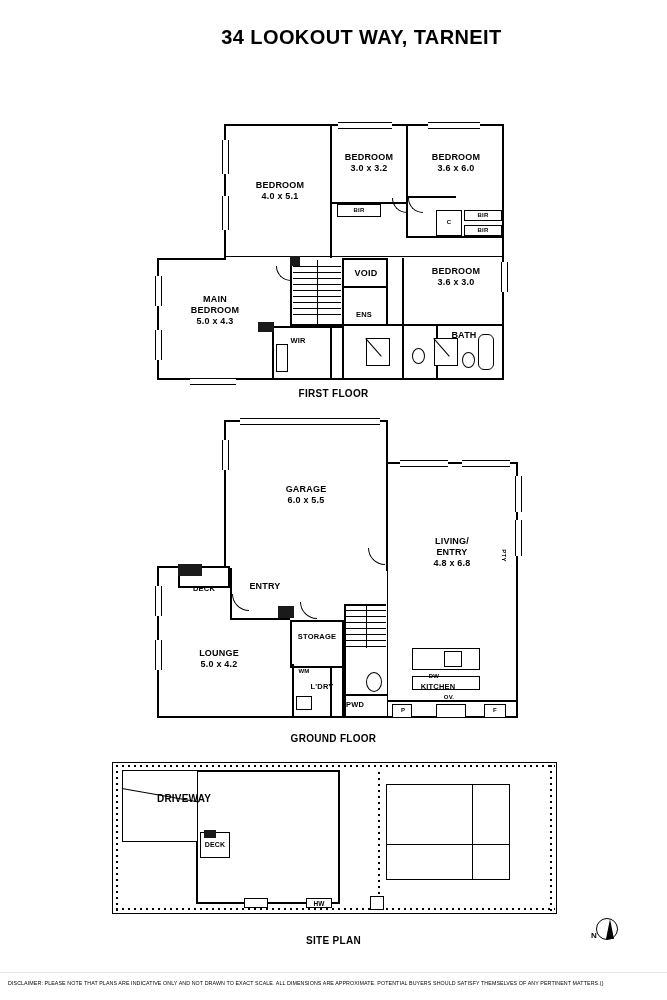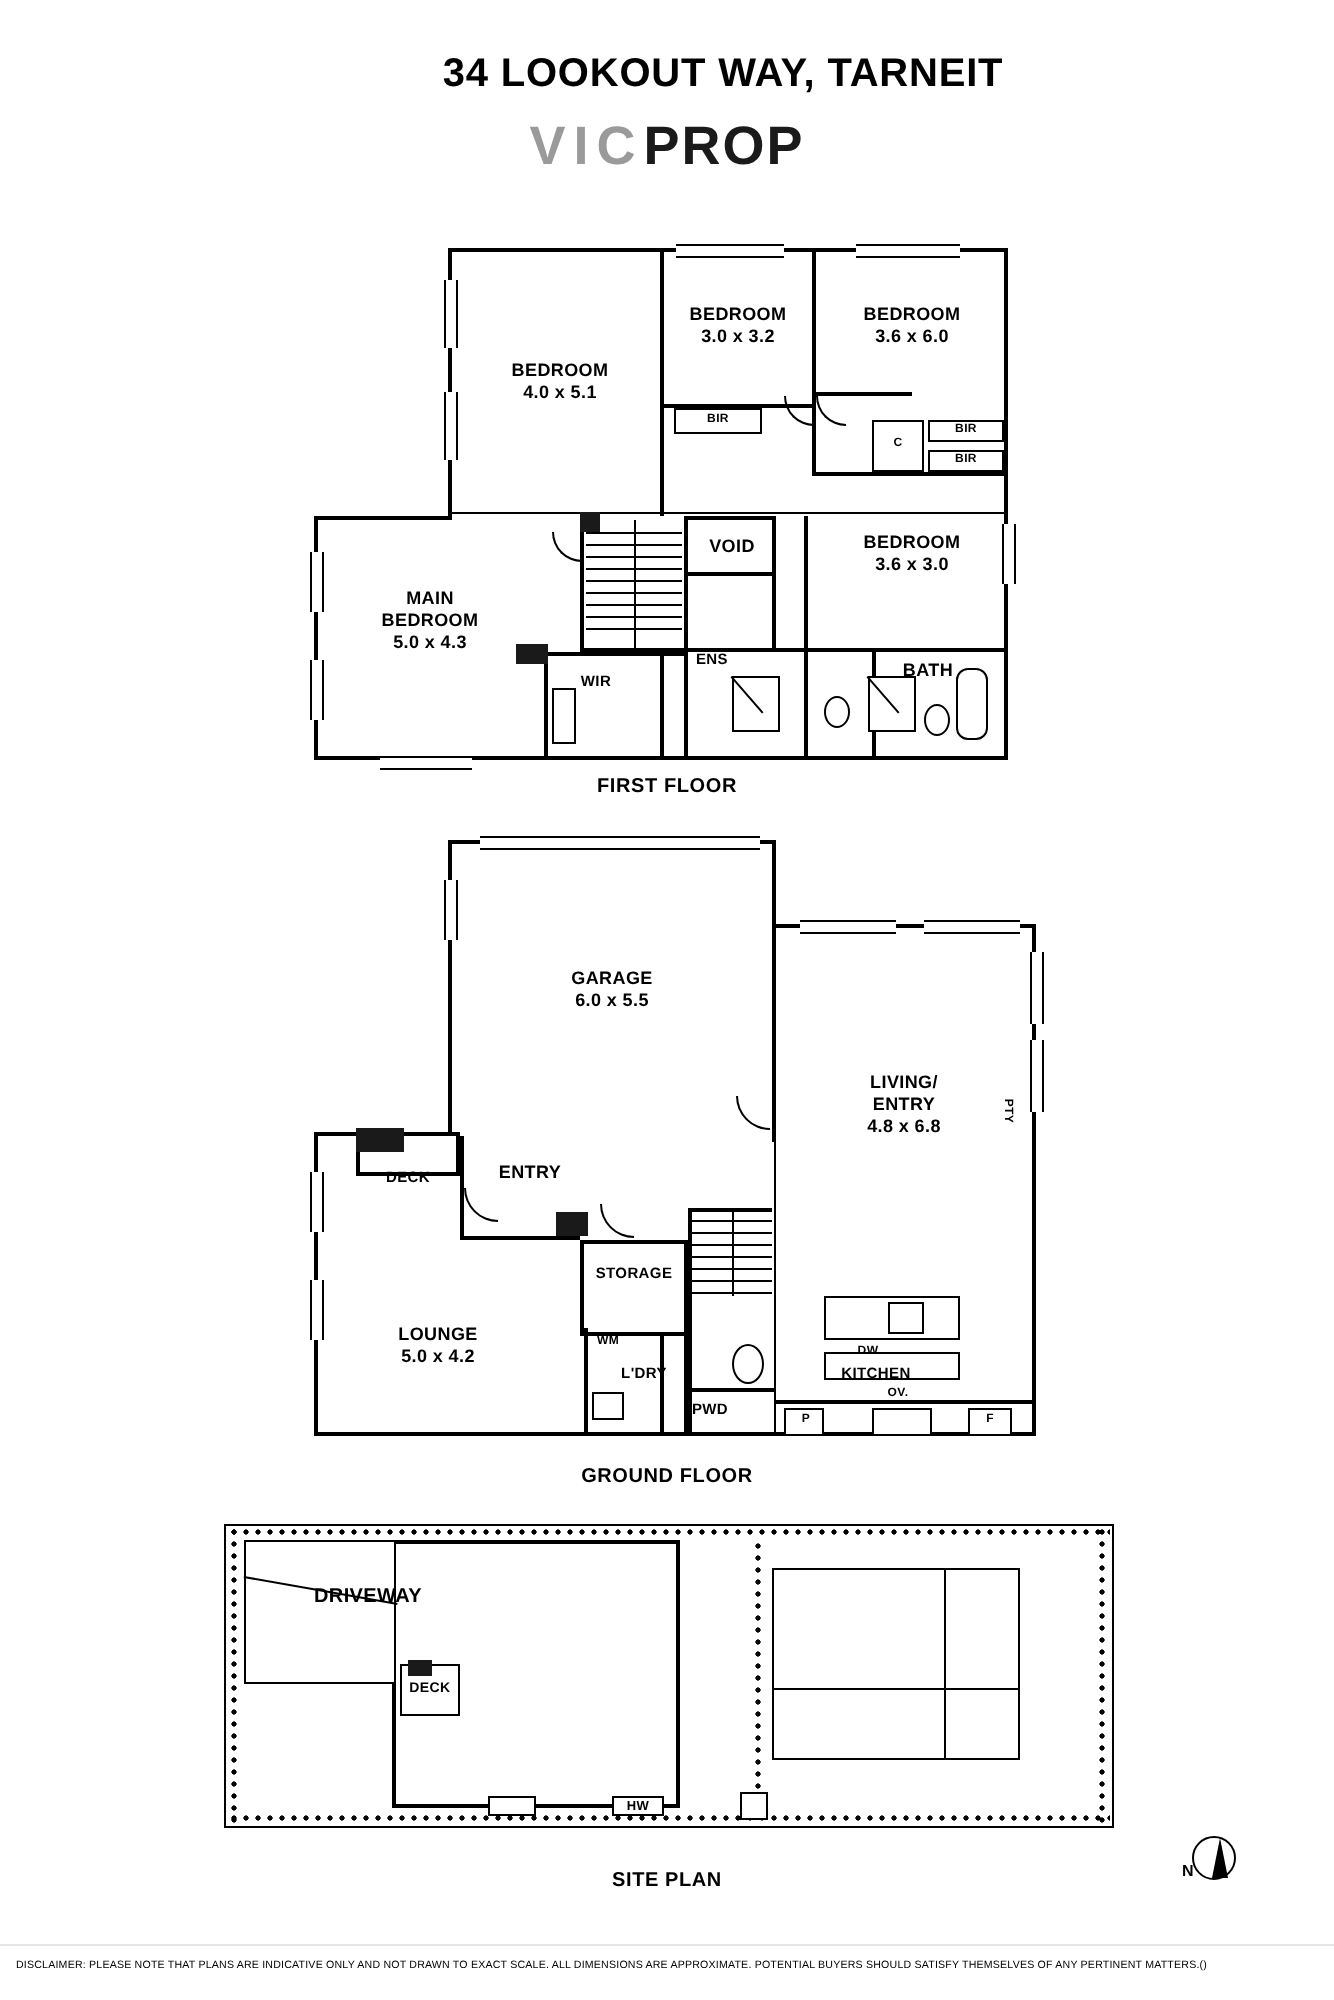--- a/index.html
+++ b/index.html
@@ -68,23 +68,20 @@
     background-image:radial-gradient(#000 0 1.2px, transparent 1.4px);
     background-size:6px 6px;
   }
 </style>
 </head>
 <body>
 
 <div class="page">
 
   <div class="title">34 LOOKOUT WAY, TARNEIT</div>
-  <div class="logo">
-    <span class="vic">VIC</span><span class="prop">PROP</span>
-  </div>
 
   <div>
 
     <div class="room" style="left:224px;top:124px;width:280px;height:134px;"></div>
 
     <div class="room" style="left:157px;top:258px;width:347px;height:122px;"></div>
 
     <div style="position:absolute;left:226px;top:257px;width:276px;height:3px;background:#fff;"></div>
     <div class="wall" style="left:224px;top:256px;width:2px;height:4px;"></div>
     <div class="wall" style="left:502px;top:256px;width:2px;height:4px;"></div>
@@ -173,21 +170,21 @@
       <span>BEDROOM</span><br>
       <span class="dim">3.6 x 3.0</span>
     </div>
     <div class="lbl" style="left:172px;top:294px;width:86px;">
       <span>MAIN</span><br>
       <span>BEDROOM</span><br>
       <span class="dim">5.0 x 4.3</span>
     </div>
     <div class="lbl" style="left:344px;top:268px;width:44px;">VOID</div>
     <div class="lbl" style="left:444px;top:330px;width:40px;">BATH</div>
-    <div class="lbl sm" style="left:340px;top:325px;width:32px;">ENS</div>
+    <div class="lbl sm" style="left:340px;top:310px;width:32px;text-align:right;">ENS</div>
     <div class="lbl sm" style="left:282px;top:336px;width:32px;">WIR</div>
     <div class="lbl xs" style="left:340px;top:207px;width:38px;">BIR</div>
     <div class="lbl xs" style="left:466px;top:212px;width:34px;">BIR</div>
     <div class="lbl xs" style="left:466px;top:227px;width:34px;">BIR</div>
     <div class="lbl xs" style="left:440px;top:219px;width:18px;">C</div>
 
     <div class="floorlabel" style="top:388px;">FIRST FLOOR</div>
   </div>
 
   <div>
@@ -256,21 +253,21 @@
 
     <div class="lbl" style="left:250px;top:484px;width:112px;">
       <span>GARAGE</span><br>
       <span class="dim">6.0 x 5.5</span>
     </div>
     <div class="lbl" style="left:406px;top:536px;width:92px;">
       <span>LIVING/</span><br>
       <span>ENTRY</span><br>
       <span class="dim">4.8 x 6.8</span>
     </div>
-    <div class="lbl" style="left:176px;top:648px;width:86px;margin-top:14px;">
+    <div class="lbl" style="left:176px;top:648px;width:86px;">
       <span>LOUNGE</span><br>
       <span class="dim">5.0 x 4.2</span>
     </div>
     <div class="lbl" style="left:236px;top:581px;width:58px;">ENTRY</div>
     <div class="lbl sm" style="left:182px;top:584px;width:44px;">DECK</div>
     <div class="lbl sm" style="left:292px;top:632px;width:50px;">STORAGE</div>
     <div class="lbl sm" style="left:302px;top:682px;width:40px;">L'DRY</div>
     <div class="lbl sm" style="left:340px;top:700px;width:30px;">PWD</div>
     <div class="lbl sm" style="left:414px;top:682px;width:48px;">KITCHEN</div>
     <div class="lbl xs" style="left:294px;top:668px;width:20px;">WM</div>

